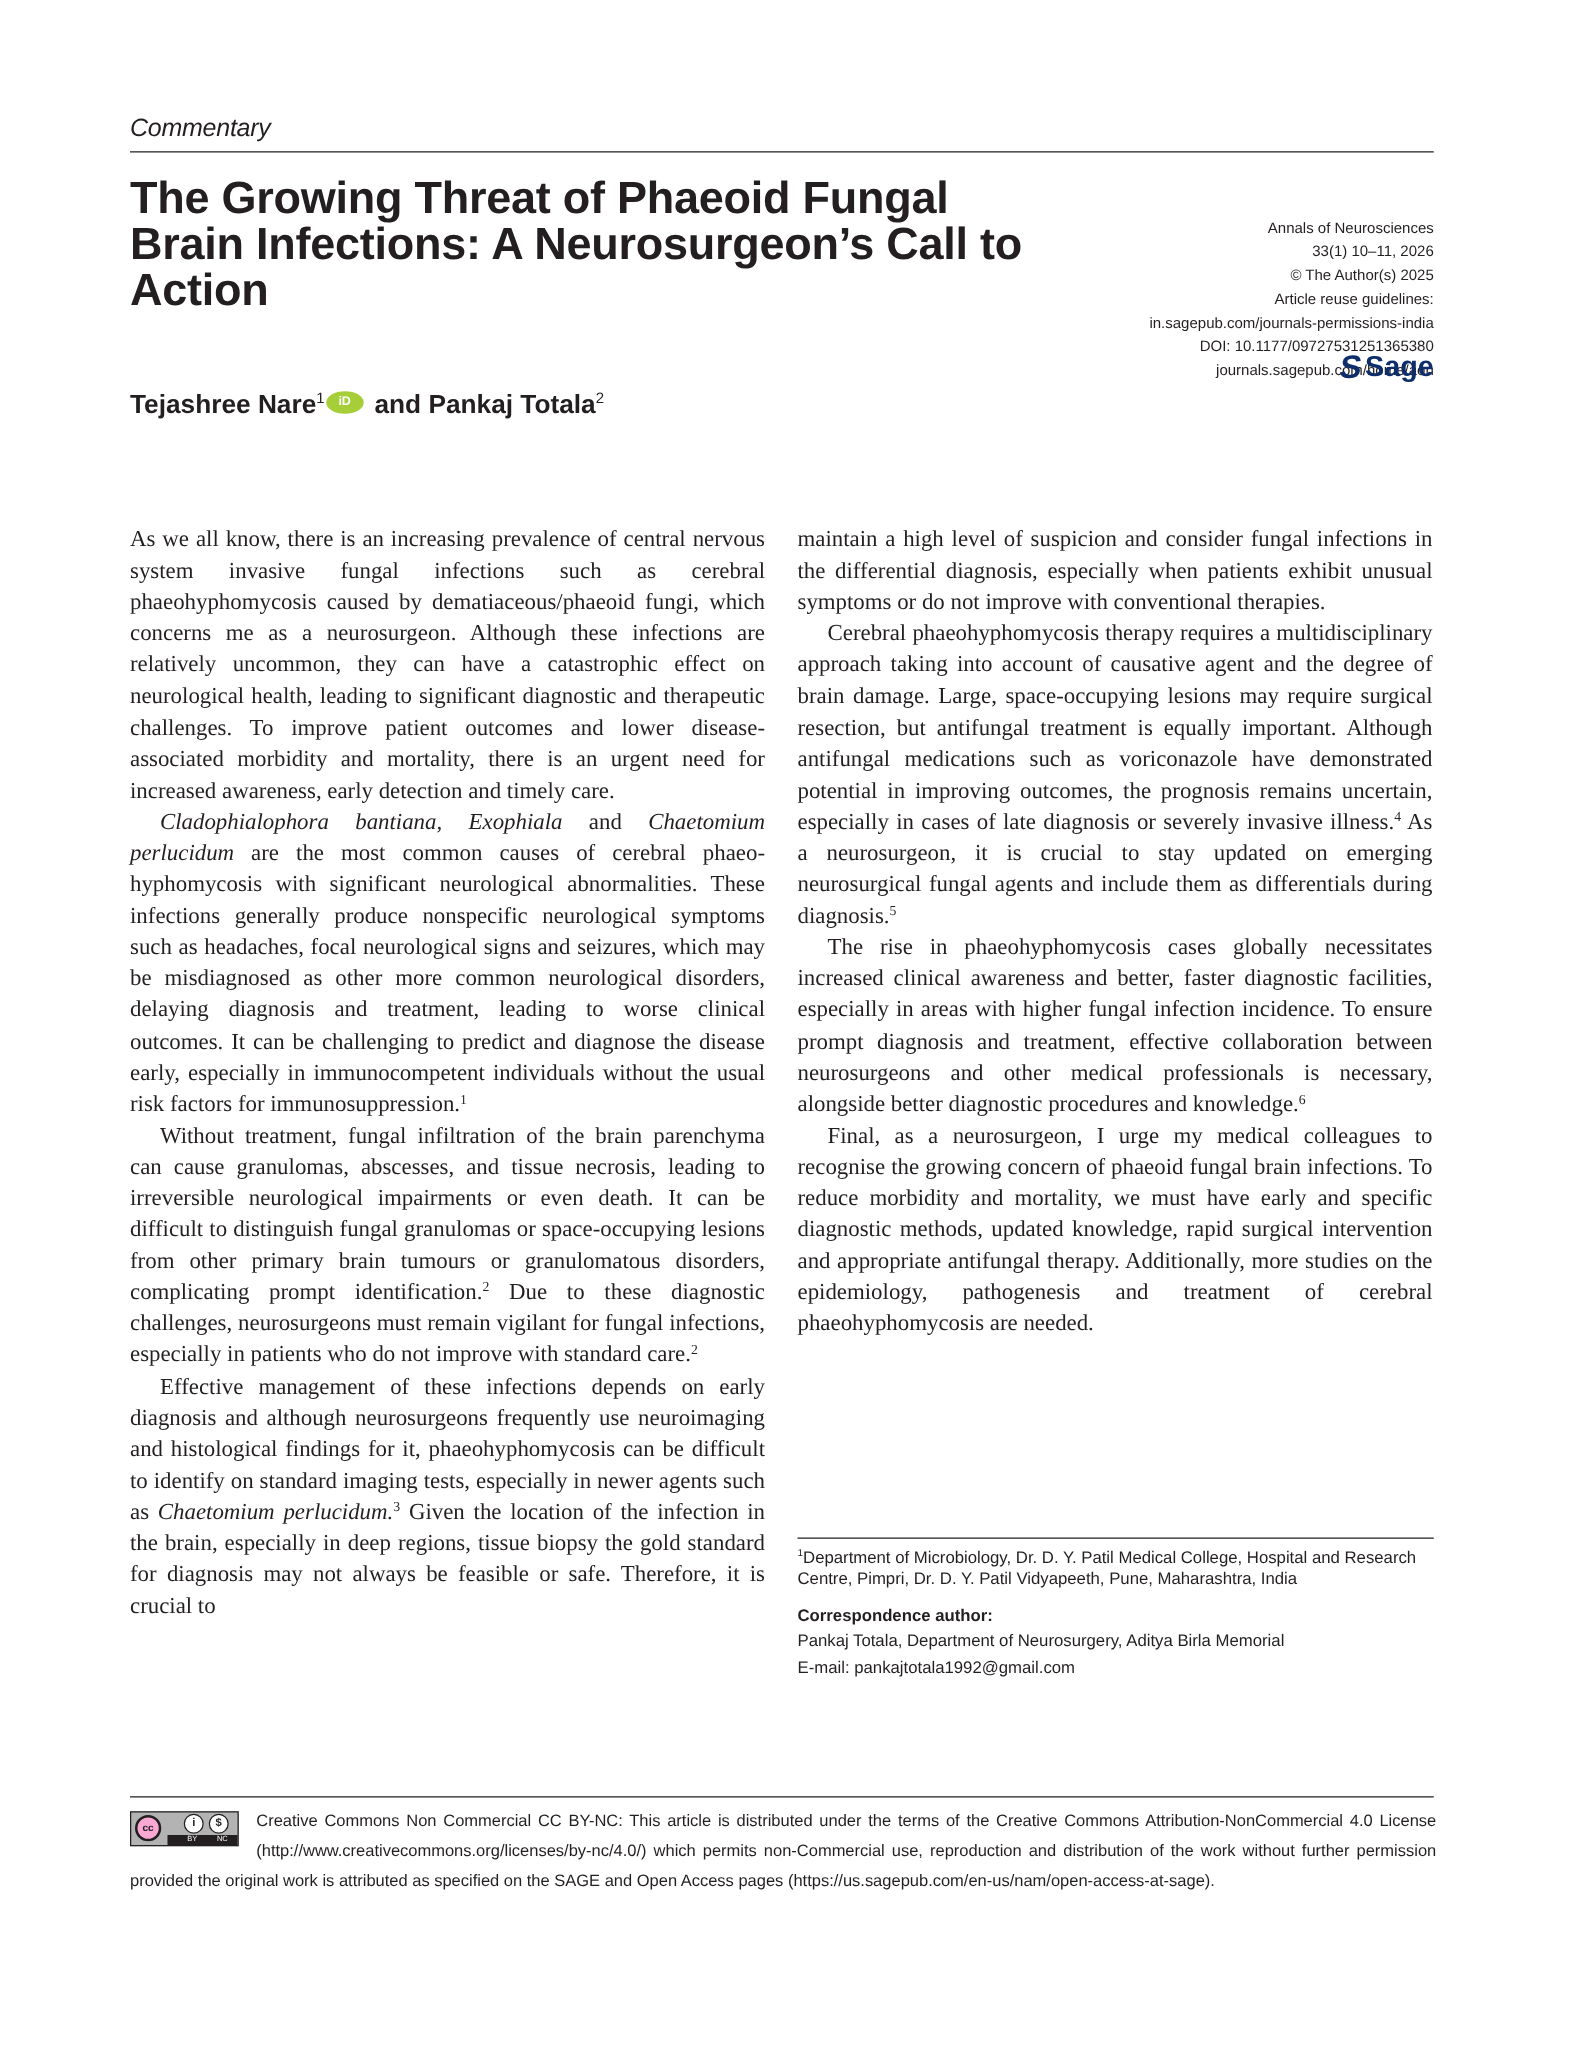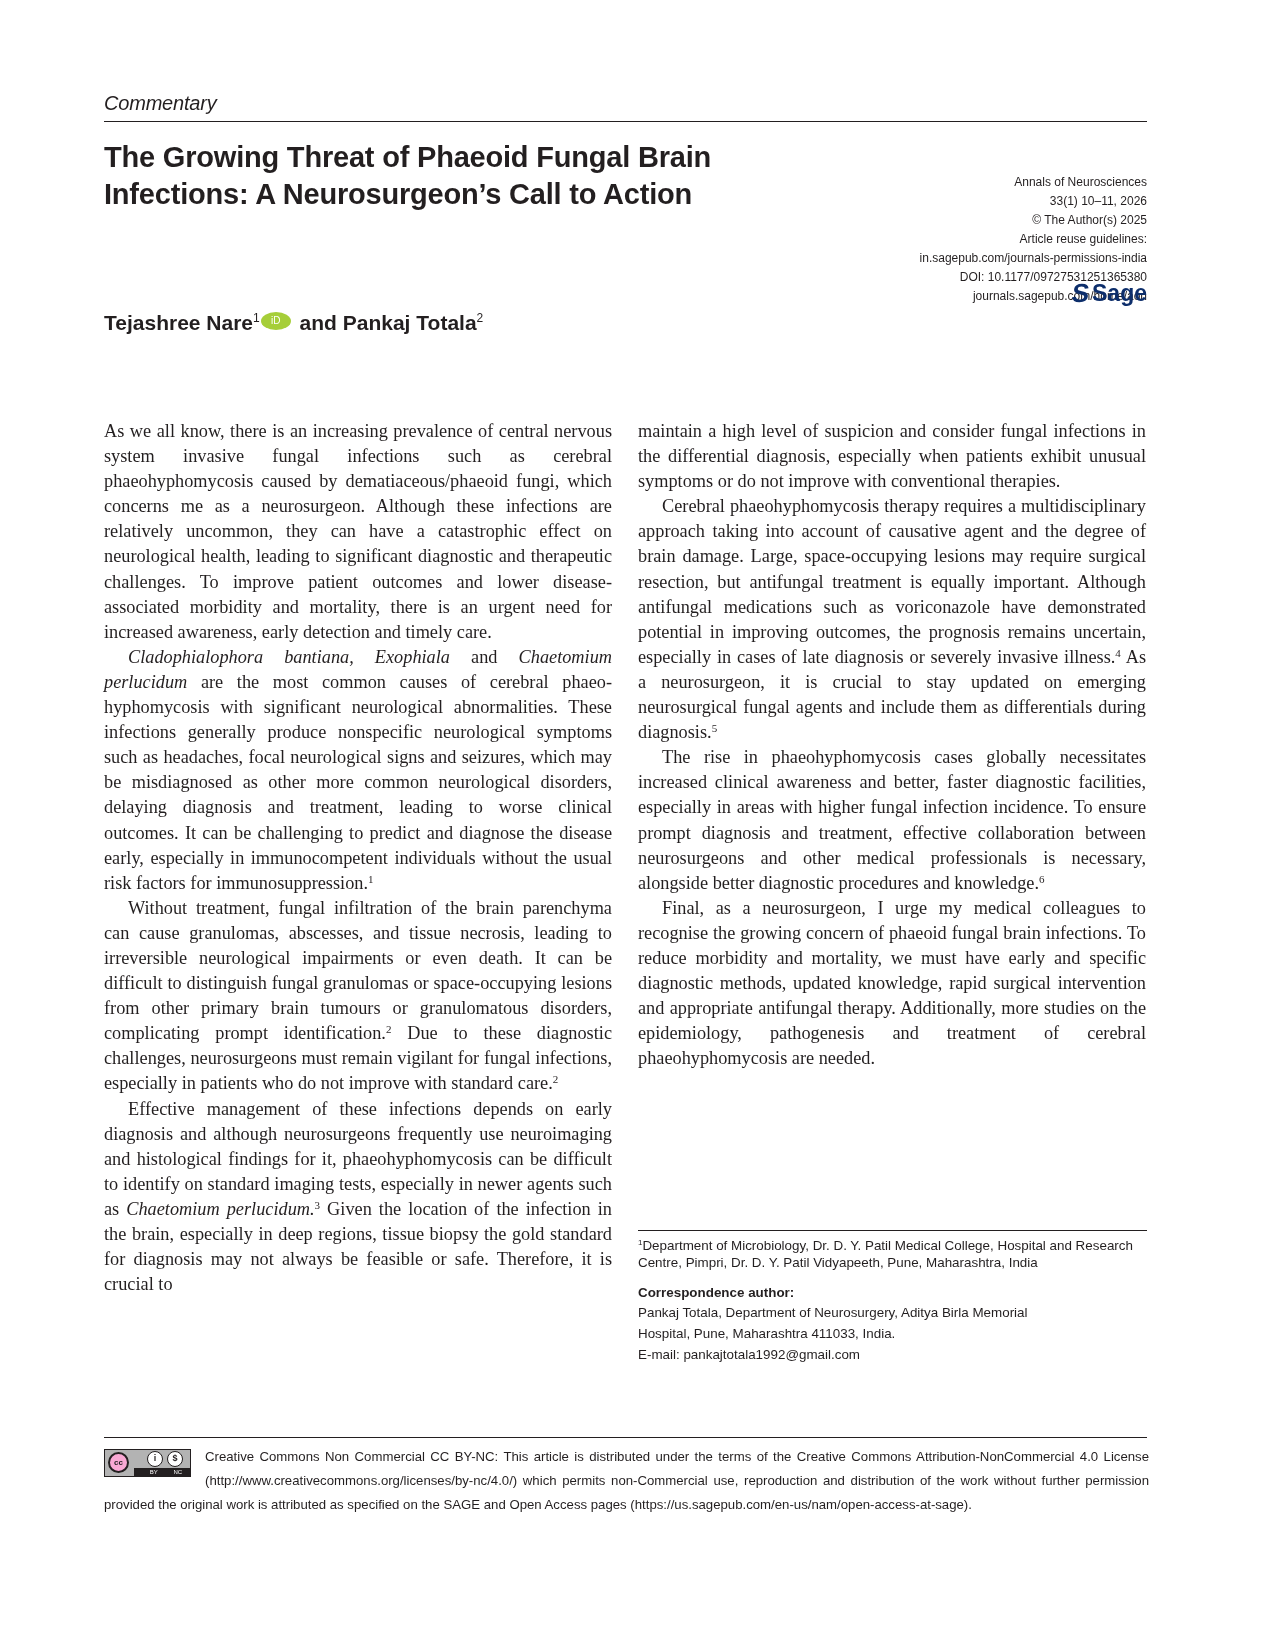--- a/index.html
+++ b/index.html
@@ -1,25 +1,25 @@
 <!DOCTYPE html>
 <html><head>
 <meta charset="utf-8">
 <style>
   html,body{margin:0;padding:0;background:#fff;}
   body{width:1275px;height:1649px;position:relative;overflow:hidden;color:#231f20;}
   #section-label{position:absolute;left:104px;top:92px;font-family:"Liberation Sans",sans-serif;font-style:italic;font-size:20px;letter-spacing:-0.2px;}
   #top-rule{position:absolute;left:104px;top:121px;width:1043px;height:1px;background:#231f20;}
-  #title{position:absolute;left:104px;top:139px;width:720px;font-family:"Liberation Sans",sans-serif;font-weight:bold;font-size:29px;line-height:37px;letter-spacing:-0.2px;margin:0;}
+  #title{position:absolute;left:104px;top:139px;width:720px;font-family:"Liberation Sans",sans-serif;font-weight:bold;font-size:36px;line-height:37px;letter-spacing:-0.2px;margin:0;}
   #journal-meta{position:absolute;right:128px;top:145px;text-align:right;font-family:Liberation Sans, sans-serif;font-size:12px;line-height:19px;margin-top:28px;}
   #sage-logo{position:absolute;right:128px;top:278px;display:flex;align-items:center;gap:3px;color:#0d2e6b;font-family:"Liberation Sans",sans-serif;font-weight:bold;font-size:23px;}
   #sage-logo .s-mark{font-size:26px;font-weight:bold;transform:skewX(-8deg);display:inline-block;}
   #authors{position:absolute;left:104px;top:311px;font-family:"Liberation Sans",sans-serif;font-weight:bold;font-size:21px;}
   #authors sup{font-size:12px;font-weight:normal;}
-  .orcid{display:inline-block;width:30px;height:18px;border-radius:50%;background:#a6ce39;color:#fff;font-size:10px;font-weight:normal;line-height:18px;text-align:center;vertical-align:6px;margin-left:1px;margin-right:3px;}
+  .orcid{display:inline-block;width:30px;height:18px;border-radius:50%;background:#a6ce39;color:#fff;font-size:10px;font-weight:bold;line-height:18px;text-align:center;vertical-align:6px;margin-left:1px;margin-right:3px;}
   .col{position:absolute;top:419px;width:508px;font-family:"Liberation Serif",serif;font-size:18.3px;line-height:25.1px;text-align:justify;hyphens:manual;}
   #col-left{left:104px;}
   #col-right{left:638px;}
   .col p{margin:0;text-indent:24px;}
   .col p.first{text-indent:0;}
   .col sup{font-size:11px;line-height:0;vertical-align:6px;}
   #footnote-rule{position:absolute;left:638px;top:1230px;width:509px;height:1px;background:#231f20;}
   #footnotes{position:absolute;left:638px;top:1238px;width:512px;font-family:"Liberation Sans",sans-serif;font-size:13.4px;line-height:16.5px;}
   #footnotes sup{font-size:8px;vertical-align:5px;line-height:0;}
   #footnotes .corr-head{font-weight:bold;margin-top:14px;}
@@ -73,21 +73,20 @@
   <p><span>Cerebral phaeohyphomycosis therapy requires a multidis­ciplinary approach taking into account of causative agent and the degree of brain damage. Large, space-occupying lesions may require surgical resection, but antifungal treatment is equally important. Although antifungal medications such as voriconazole have demonstrated potential in improving out­comes, the prognosis remains uncertain, especially in cases of late diagnosis or severely invasive illness.</span><sup>4</sup><span> As a neurosur­geon, it is crucial to stay updated on emerging neurosurgical fungal agents and include them as differentials during diagnosis.</span><sup>5</sup></p>
   <p><span>The rise in phaeohyphomycosis cases globally necessi­tates increased clinical awareness and better, faster diagnostic facilities, especially in areas with higher fungal infection inci­dence. To ensure prompt diagnosis and treatment, effective collaboration between neurosurgeons and other medical pro­fessionals is necessary, alongside better diagnostic proce­dures and knowledge.</span><sup>6</sup></p>
   <p>Final, as a neurosurgeon, I urge my medical colleagues to recognise the growing concern of phaeoid fungal brain infections. To reduce morbidity and mortality, we must have early and specific diagnostic methods, updated knowledge, rapid surgical intervention and appropriate antifungal ther­apy. Additionally, more studies on the epidemiology, patho­genesis and treatment of cerebral phaeohyphomycosis are needed.</p>
 </div>
 
 <div id="footnote-rule"></div>
 <div id="footnotes">
   <div><sup>1</sup><span>Department of Microbiology, Dr. D. Y. Patil Medical College, Hospital and Research Centre, Pimpri, Dr. D. Y. Patil Vidyapeeth, Pune, Maharashtra, India</span></div>
   <div class="corr-head">Correspondence author:</div>
   <div class="corr-body">Pankaj Totala, Department of Neurosurgery, Aditya Birla Memorial</div>
-  <div class="corr-body">Hospital, Pune, Maharashtra 411033, India.</div>
   <div class="corr-body">E-mail: pankajtotala1992@gmail.com</div>
 </div>
 
 <div id="bottom-rule"></div>
 <div id="license">
   <div id="cc-badge">
     <span class="cc">cc</span>
     <span class="by">i</span>
     <span class="nc">$</span>
     <div class="band">

